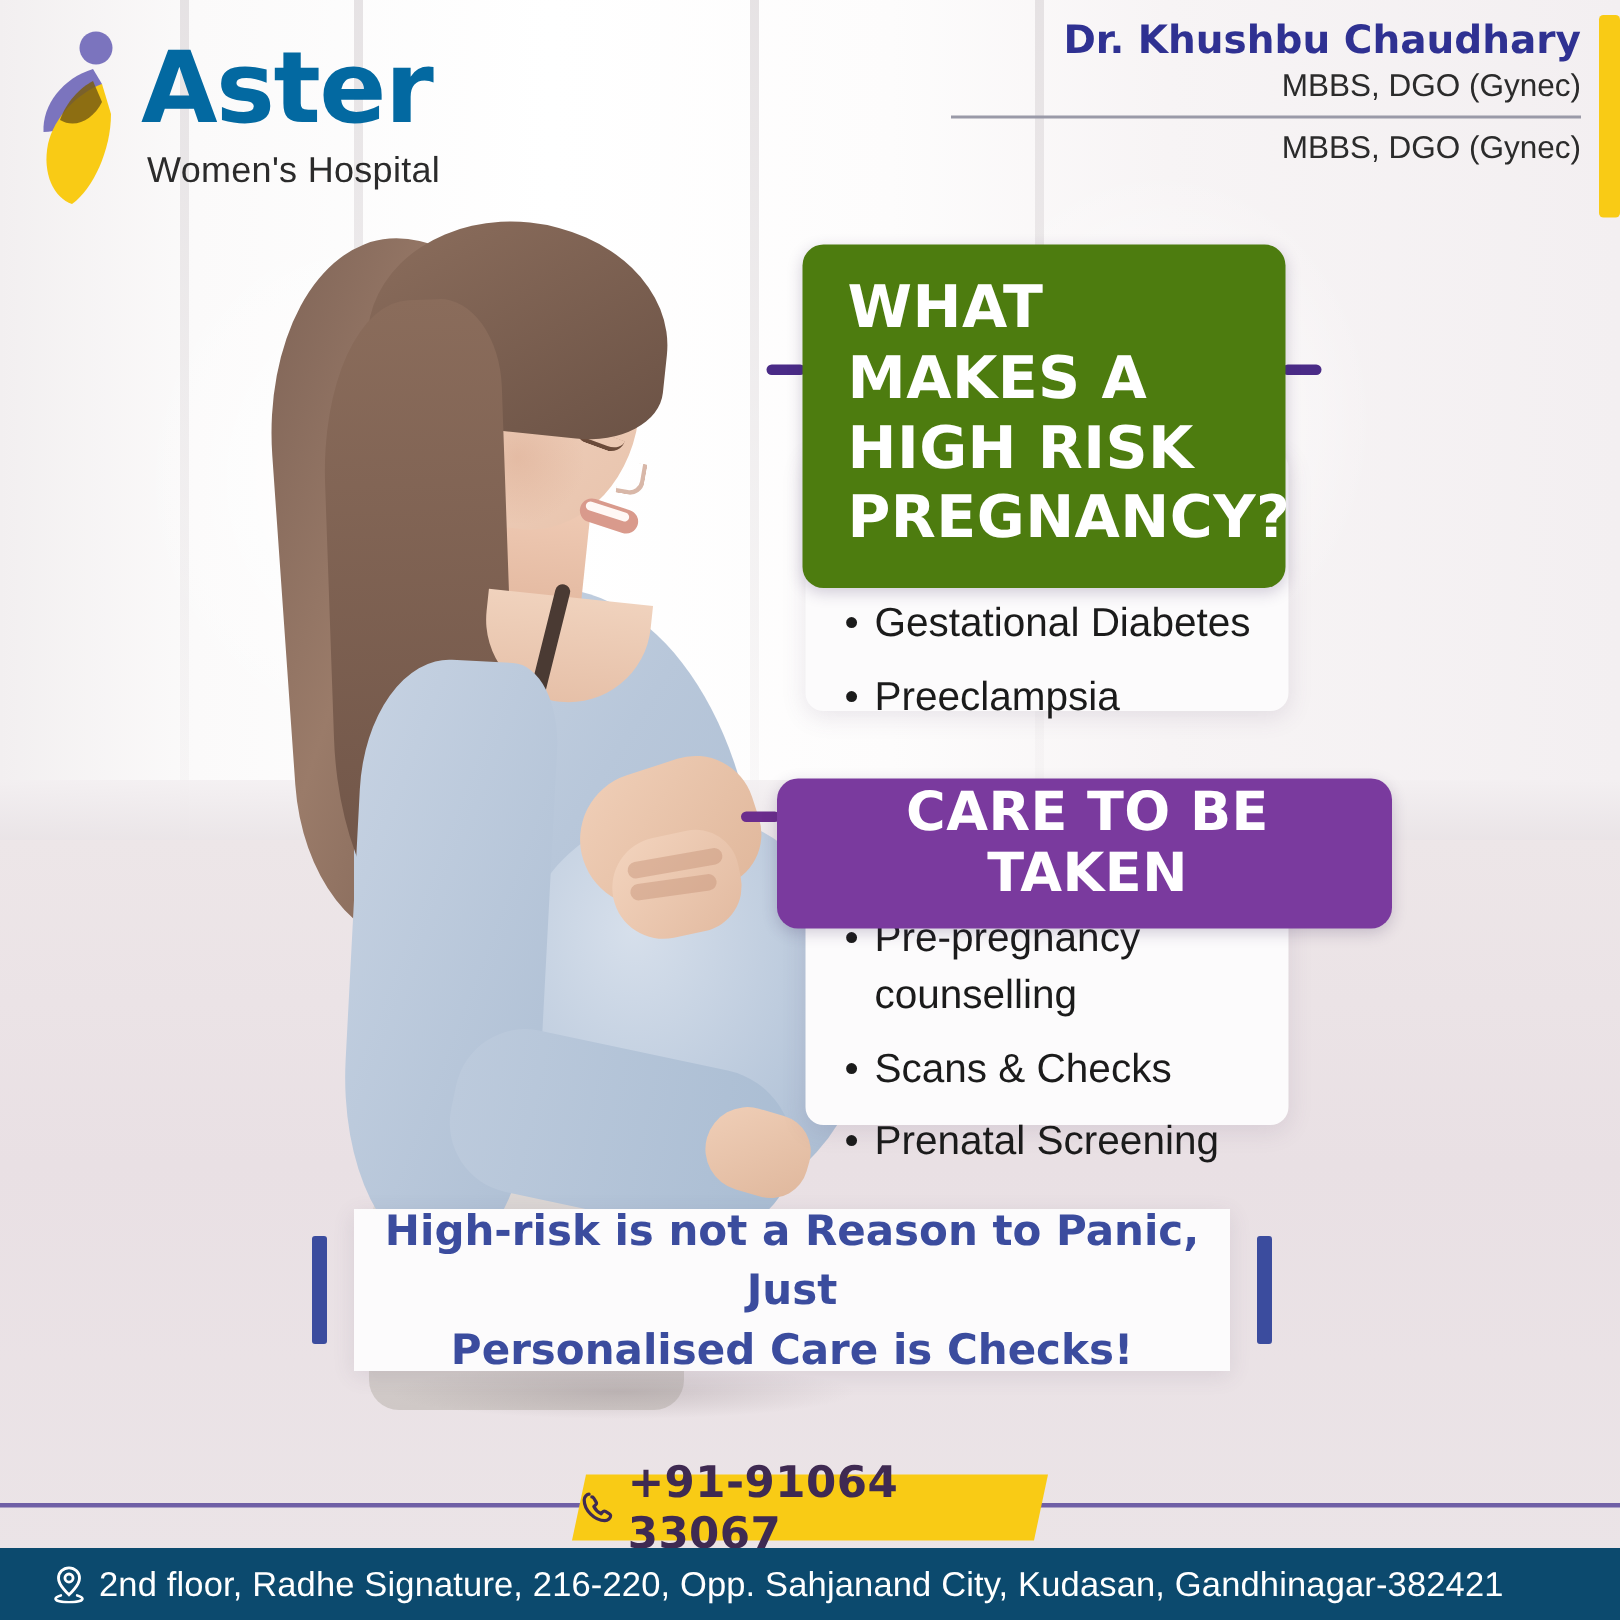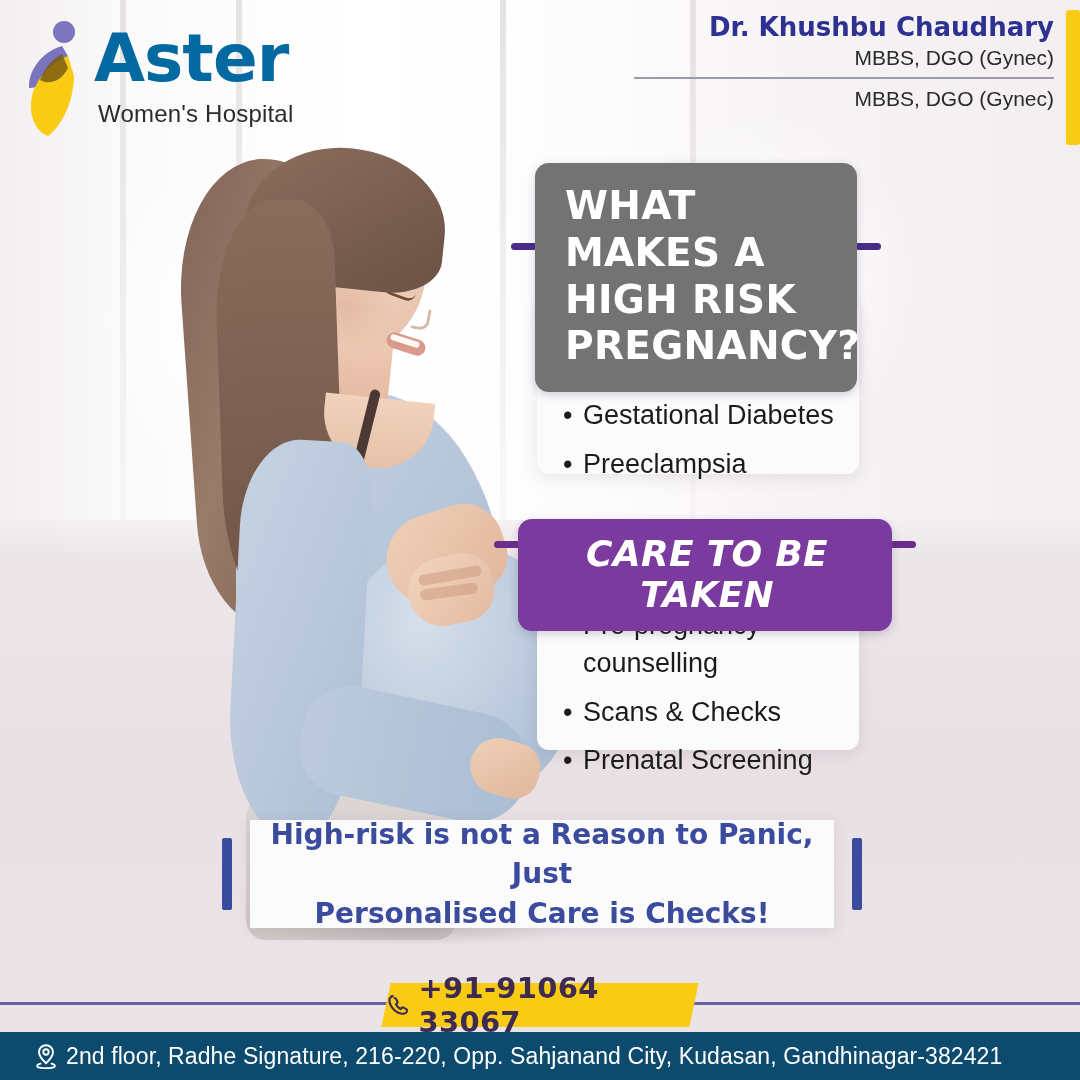--- a/index.html
+++ b/index.html
@@ -204,25 +204,25 @@
 
   
   .badge {
     position:absolute; color:#fff; font-weight:bold;
     font-family:"DejaVu Sans", sans-serif;
     border-radius:14px; z-index:6;
     box-shadow:0 3px 10px rgba(60,40,90,.22);
   }
   .badge-1 {
     left:535px; top:163px; width:322px; padding:20px 26px 22px 30px;
-    background:#737373; font-size:39px; line-height:1.2; letter-spacing:.3px;
+    background:#4d7c0f; font-size:39px; line-height:1.2; letter-spacing:.3px;
   }
   .badge-2 {
-    left:518px; top:519px; width:374px; padding:14px 22px 16px 26px;
-    background:#7A3A9E; font-size:36px; letter-spacing:.3px; text-align:center;font-style:italic;
+    left:518px; top:519px; width:410px; padding:2px 22px 16px 26px;
+    background:#7A3A9E; font-size:36px; letter-spacing:.3px; text-align:center;
   }
   .dash {
     position:absolute; height:7px; border-radius:4px; background:#4A2B87; z-index:5;
   }
   .dash-1a { left:511px; top:243px; width:26px; }
   .dash-1b { left:855px; top:243px; width:26px; }
   .dash-2a { left:494px; top:541px; width:26px; background:#6B2D8D; }
   .dash-2b { left:890px; top:541px; width:26px; background:#6B2D8D; }
 
   .card {
@@ -236,21 +236,21 @@
   .bullets li {
     font-size:27px; color:#1B1B1B; line-height:1.42;
     margin-bottom:10px; position:relative; padding-left:20px;
     font-family:"Liberation Sans", sans-serif;
   }
   .bullets li::before {
     content:"•"; position:absolute; left:0; top:0; font-style:normal;
   }
 
   
-  .tagline-wrap { position:absolute; left:222px; top:806px; width:640px; height:86px; z-index:7;margin-top:14px; }
+  .tagline-wrap { position:absolute; left:208px; top:806px; width:640px; height:86px; z-index:7; }
   .tag-bar {
     position:absolute; top:18px; width:10px; height:72px; background:#3B4C9E; border-radius:2px;
   }
   .tag-bar.left { left:0; }
   .tag-bar.right { right:0; }
   .tag-box {
     position:absolute; left:28px; top:0; width:584px; height:108px;
     background:#FCFBFC; display:flex; align-items:center; justify-content:center;
     box-shadow:0 3px 14px rgba(90,70,110,.12);
   }

